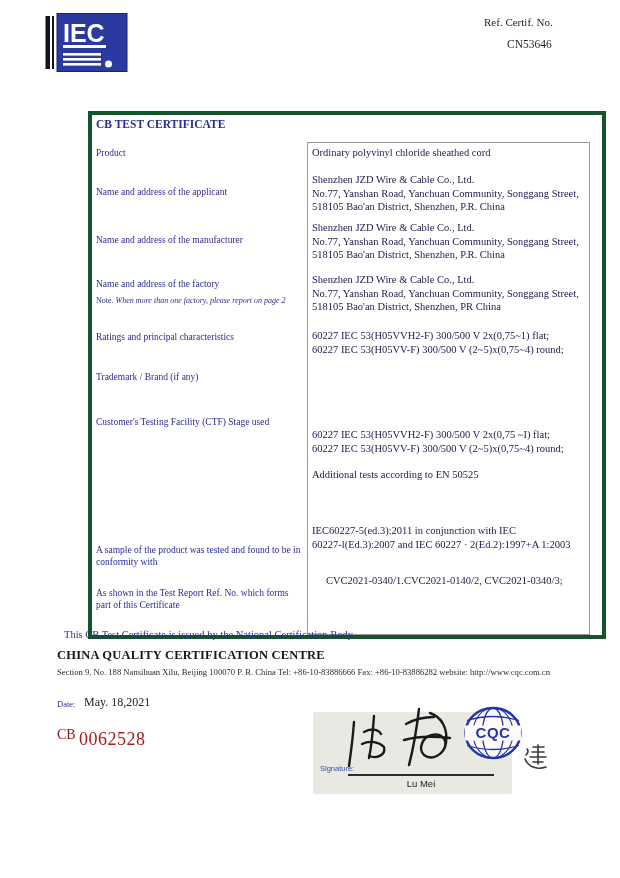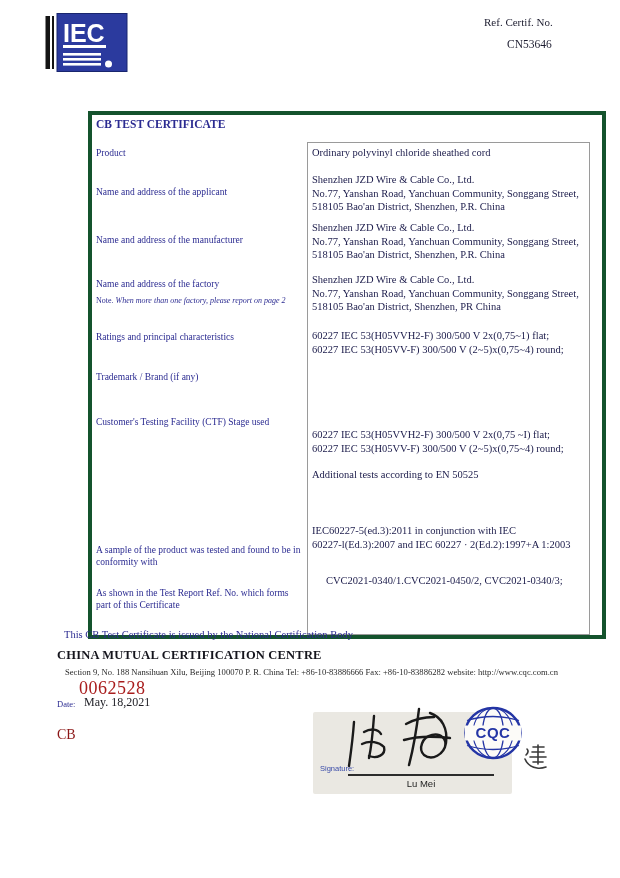--- a/index.html
+++ b/index.html
@@ -18,25 +18,25 @@
   .inner-box{left:215px;top:27px;width:281px;height:491px;border:1px solid #9a9a9a;}
   .lbl{left:4px;width:206px;font-size:9.5px;color:#2b2b91;line-height:11.5px;}
   .note-line{left:4px;width:210px;font-size:8px;color:#2b2b91;}
   .note-italic{font-style:italic;}
   .val{left:220px;width:272px;font-size:10.5px;color:#1b1b4a;line-height:13.5px;
        white-space:pre-line;}
   .issuer-note{left:64px;top:629px;font-size:10.5px;color:#2b2b91;}
   
   .ncb-name{left:57px;top:648px;font-size:12.5px;font-weight:bold;color:#15151d;
             letter-spacing:.2px;}
-  .ncb-addr{left:65px;top:667px;width:520px;font-size:8.6px;color:#2a2a2a;}
+  .ncb-addr{left:57px;top:667px;width:520px;font-size:8.6px;color:#2a2a2a;}
   .date-lbl{left:57px;top:699px;font-size:8.5px;color:#2b2b91;}
   .date-val{left:84px;top:695px;font-size:12px;color:#1d1d24;}
   .cb-prefix{left:57px;top:727px;font-size:14px;color:#8b1616;}
-  .cb-number{left:79px;top:678px;font-size:18px;color:#a81c1c;letter-spacing:.5px;}
+  .cb-number{left:79px;top:729px;font-size:18px;color:#a81c1c;letter-spacing:.5px;}
   .sig-patch{left:313px;top:712px;width:199px;height:82px;background:#eae8e2;
              border-radius:2px;}
   .sig-label{left:320px;top:764px;font-size:7.5px;color:#3a4ba8;
              font-family:"Liberation Sans",sans-serif;}
   .sig-line{left:348px;top:774px;width:146px;height:2px;background:#2c2c2c;}
   .sig-name{left:348px;top:778px;width:146px;text-align:center;font-size:9.5px;
             color:#222;font-family:Liberation Sans, sans-serif;}
   .hand-svg{left:338px;top:704px;}
   .stamp-svg{left:463px;top:706px;}
   .jian-svg{left:522px;top:743px;}
@@ -88,26 +88,26 @@
     <div class="abs val" style="top:158px">Shenzhen JZD Wire &amp; Cable Co., Ltd.
 No.77, Yanshan Road, Yanchuan Community, Songgang Street,
 518105 Bao'an District, Shenzhen, PR China</div>
     <div class="abs val" style="top:214px">60227 IEC 53(H05VVH2-F) 300/500 V 2x(0,75~1) flat;
 60227 IEC 53(H05VV-F) 300/500 V (2~5)x(0,75~4) round;</div>
     <div class="abs val" style="top:313px">60227 IEC 53(H05VVH2-F) 300/500 V 2x(0,75 ~I) flat;
 60227 IEC 53(H05VV-F) 300/500 V (2~5)x(0,75~4) round;</div>
     <div class="abs val" style="top:353px">Additional tests according to EN 50525</div>
     <div class="abs val" style="top:409px">IEC60227-5(ed.3):2011 in conjunction with IEC
 60227-l(Ed.3):2007 and IEC 60227 · 2(Ed.2):1997+A 1:2003</div>
-    <div class="abs val" style="top:459px;left:234px;width:258px">CVC2021-0340/1.CVC2021-0450/2, CVC2021-0340/3;</div>
+    <div class="abs val" style="top:459px;left:234px;width:258px">CVC2021-0340/1.CVC2021-0140/2, CVC2021-0340/3;</div>
   </div>
 
   <div class="abs issuer-note">This CB Test Certificate is issued by the National Certification Body</div>
 
-  <div class="abs ncb-name">CHINA MUTUAL CERTIFICATION CENTRE</div>
+  <div class="abs ncb-name">CHINA QUALITY CERTIFICATION CENTRE</div>
   <div class="abs ncb-addr">Section 9, No. 188 Nansihuan Xilu, Beijing 100070 P. R. China Tel: +86-10-83886666 Fax: +86-10-83886282 website: http://www.cqc.com.cn</div>
 
   <div class="abs date-lbl">Date:</div>
   <div class="abs date-val">May. 18,2021</div>
 
   <span class="abs cb-prefix">CB</span>
   <span class="abs cb-number">0062528</span>
 
   <div class="abs sig-patch"></div>
 

